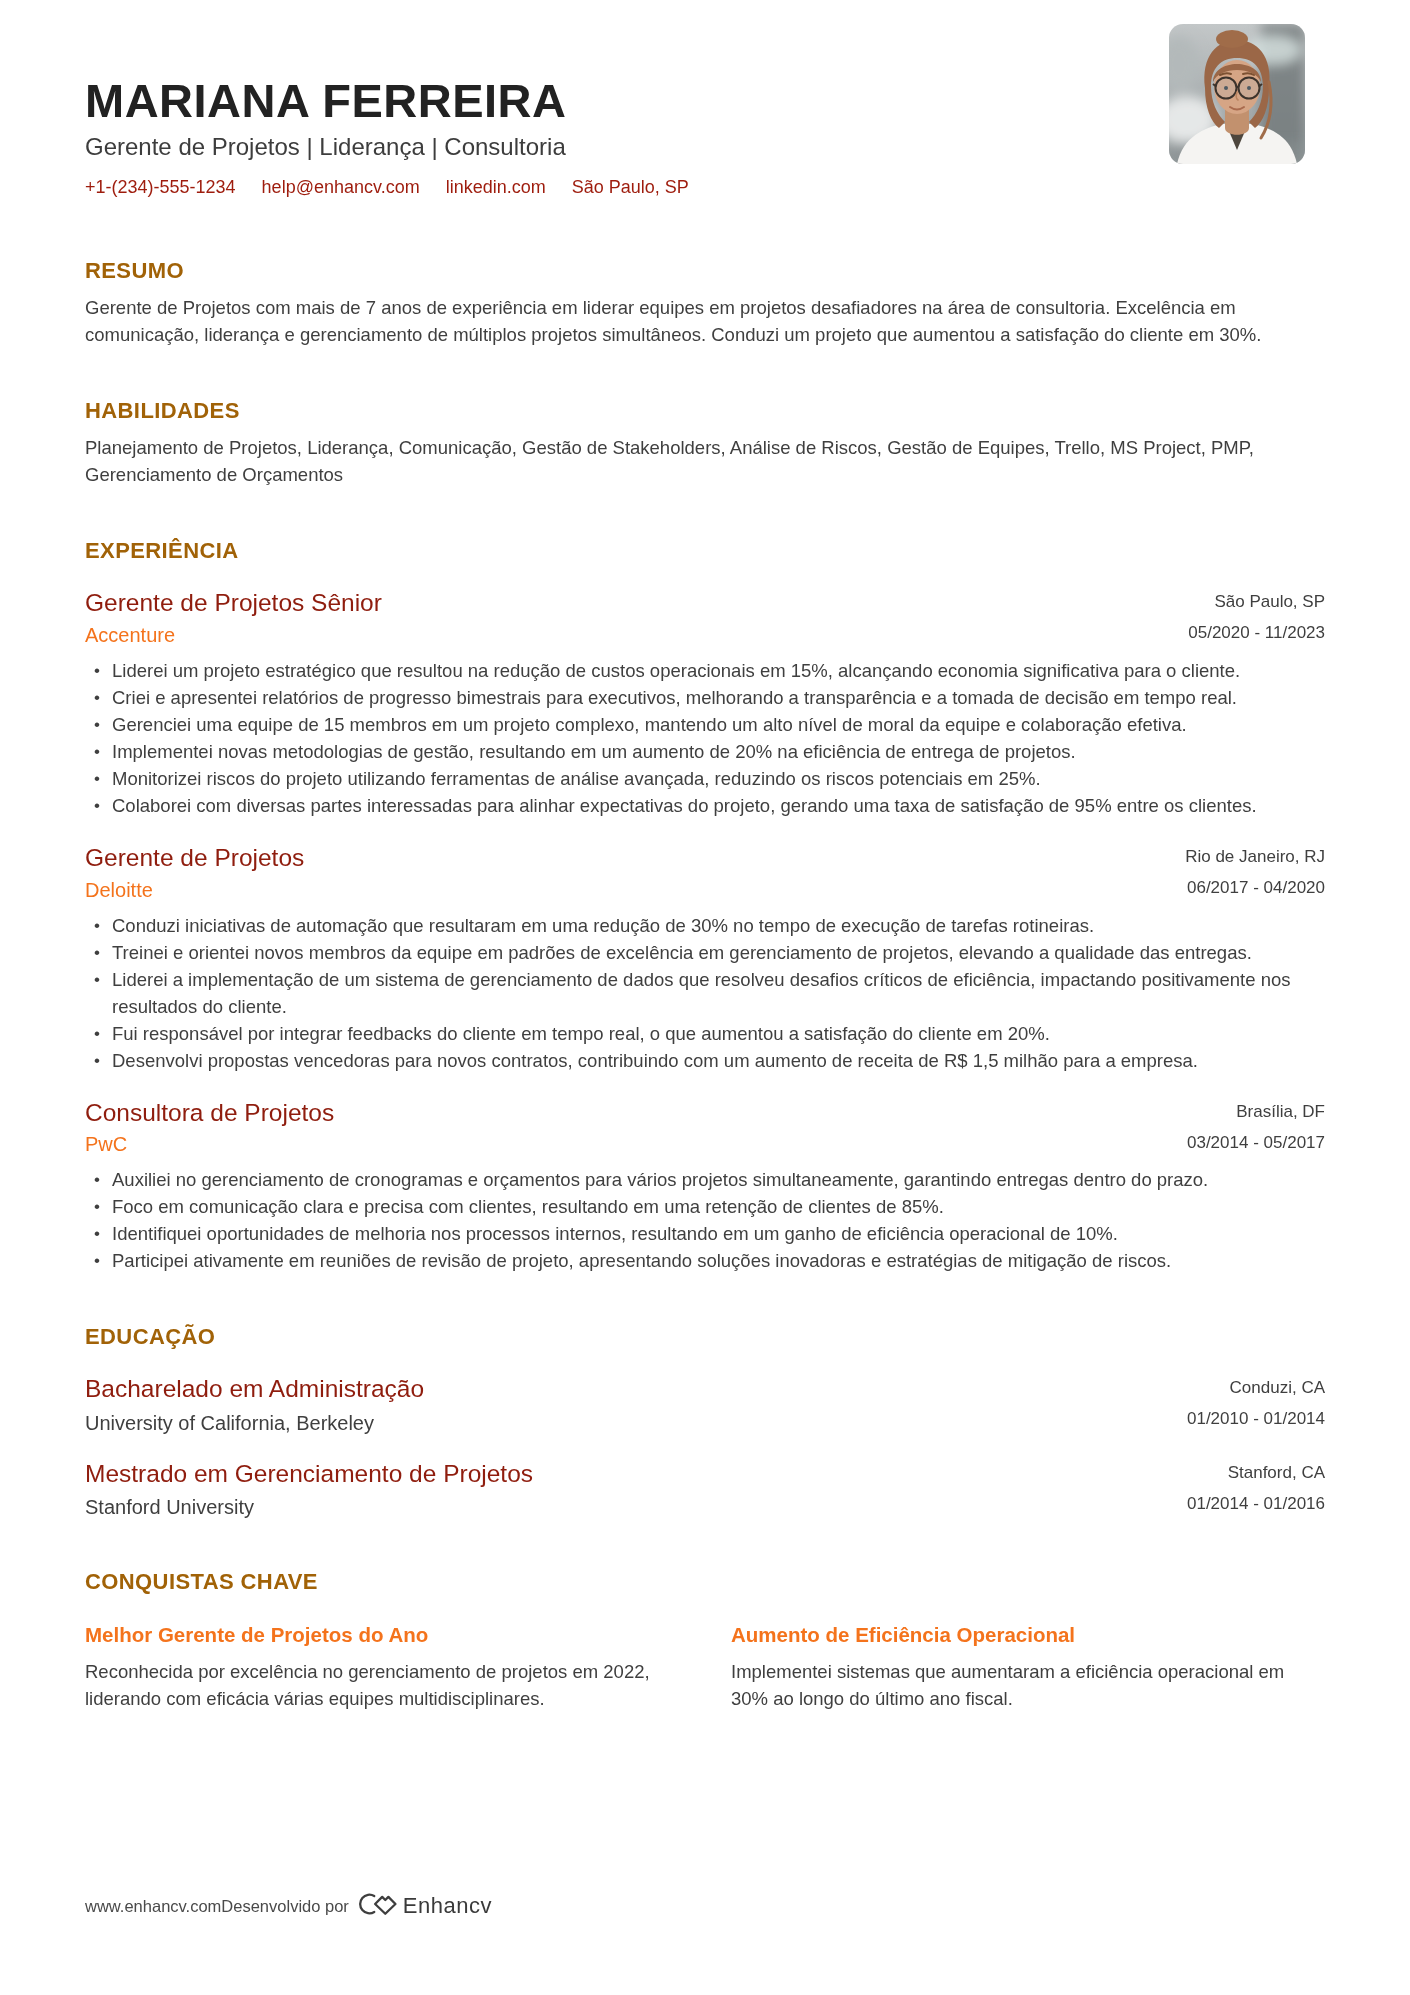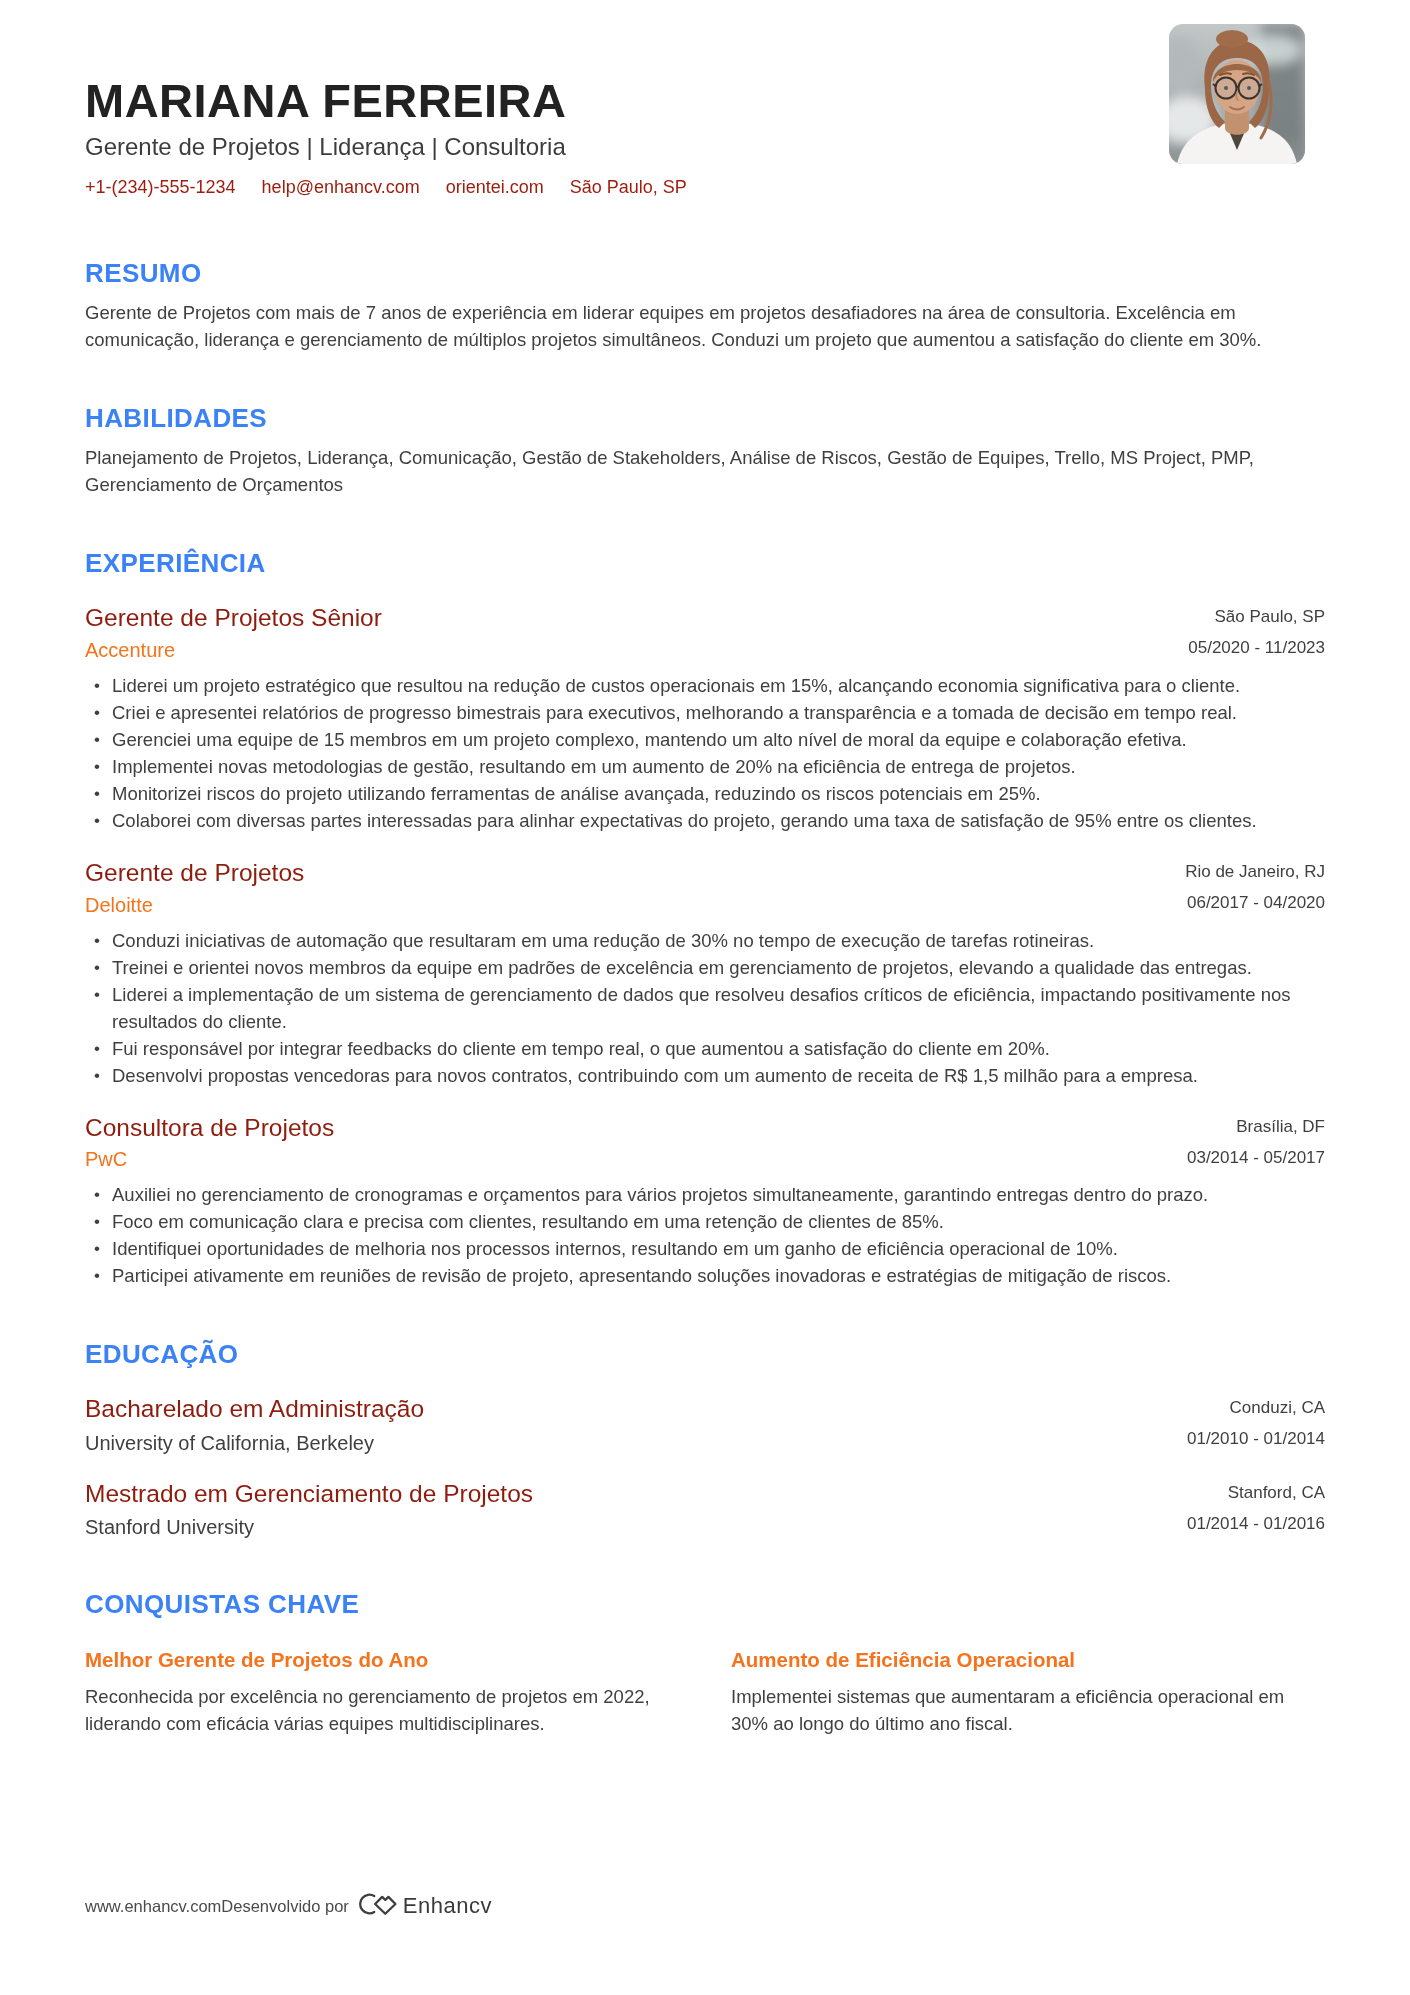--- a/index.html
+++ b/index.html
@@ -23,21 +23,21 @@
   .contact-row { margin-top: 16px; display: flex; gap: 26px; font-size: 18px; color: #9e1c0d; }
   .contact-row span { white-space: nowrap; }
   .photo-wrap {
     position: absolute; top: 24px; right: 20px;
     width: 136px; height: 140px; border-radius: 14px; overflow: hidden;
   }
   .photo-wrap svg { display: block; }
 
   
   .section-heading {
-    font-size: 26px; font-weight: 700; color: #3b82f6;
+    font-size: 22px; font-weight: 700; color: #a16207;
     letter-spacing: 0.4px;
   }
   .section { margin-top: 50px; }
   .section.first { margin-top: 60px; }
   .body-text { margin-top: 10px; font-size: 18.5px; line-height: 27px; color: #3f3f3f; }
 
   
   .entry { margin-top: 24px; }
   .entry-head { display: flex; justify-content: space-between; align-items: flex-start; }
   .entry-title { font-size: 24.5px; font-weight: 500; color: #8f1d0e; line-height: 1.25; }
@@ -78,21 +78,21 @@
 <body>
 
 <div class="page">
 
   <div class="header">
     <div class="name">MARIANA FERREIRA</div>
     <div class="headline">Gerente de Projetos | Liderança | Consultoria</div>
     <div class="contact-row">
       <span>+1-(234)-555-1234</span>
       <span>help@enhancv.com</span>
-      <span>orientei.com</span>
+      <span>linkedin.com</span>
       <span>São Paulo, SP</span>
     </div>
 
     <div class="photo-wrap">
       <svg width="136" height="140" viewBox="0 0 136 140" xmlns="http://www.w3.org/2000/svg">
         <defs>
           <linearGradient id="bgGrad" x1="0" y1="0" x2="0" y2="1">
             <stop offset="0" stop-color="#c3c7c8"></stop>
             <stop offset="1" stop-color="#939a9c"></stop>
           </linearGradient>

